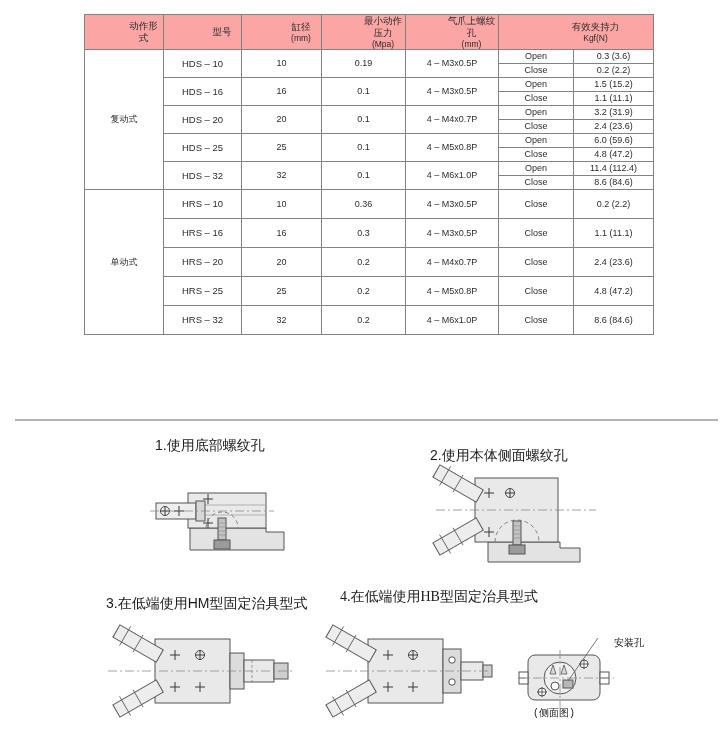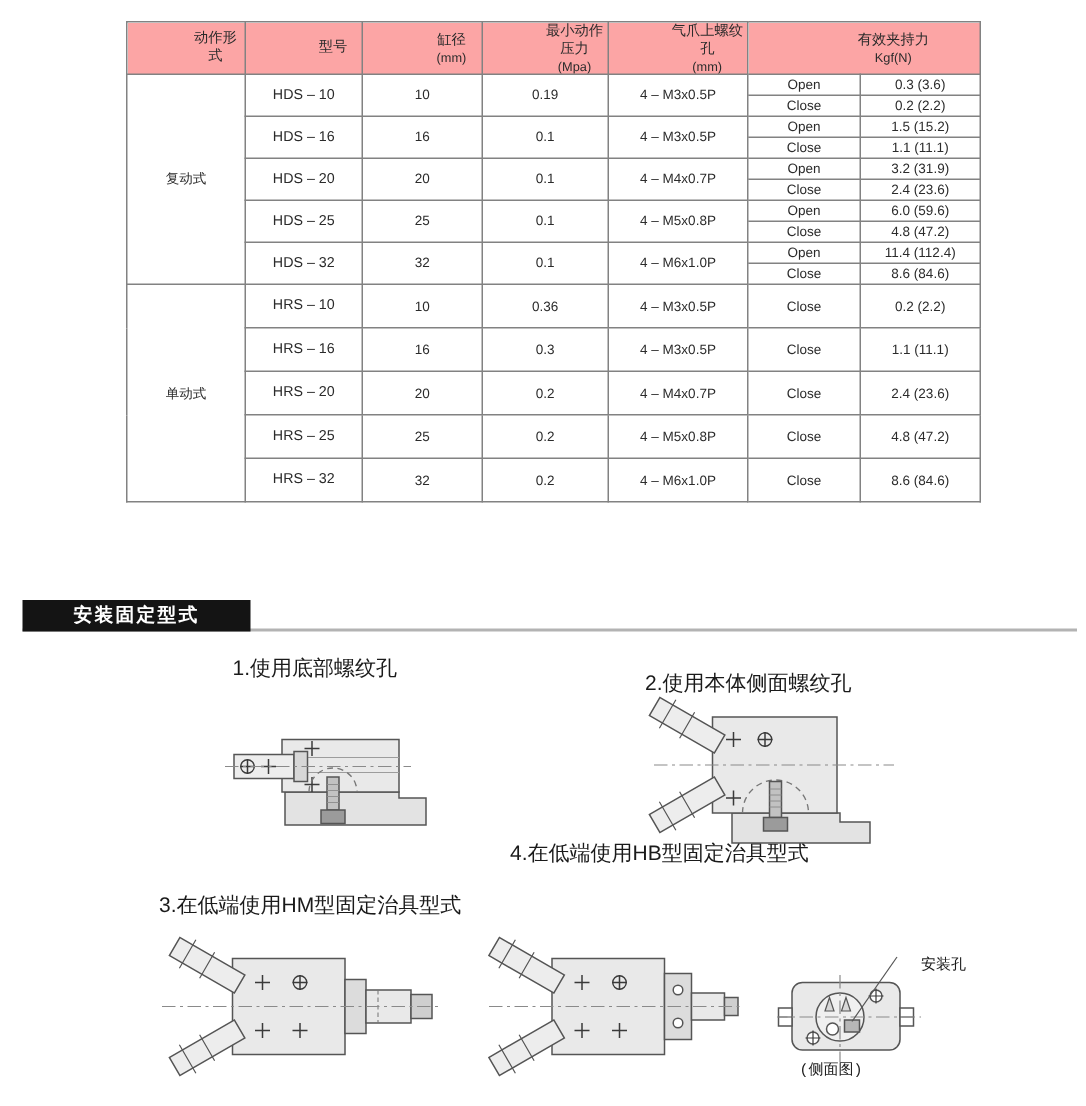--- a/index.html
+++ b/index.html
@@ -30,21 +30,21 @@
   .section-box {
     position:absolute; left:15px; top:400px; width:152px; height:21px;
     background:#141414; color:#ffffff; font-size:12.5px; font-weight:bold;
     letter-spacing:1.5px; text-align:center; line-height:21px;
   }
 
   .fig-caption { position:absolute; font-size:14px; color:#1a1a1a; }
   .cap1 { left:155px; top:437px; }
   .cap2 { left:430px; top:447px; }
   .cap3 { left:106px; top:595px; }
-  .cap4 { left:340px; top:560px; }
+  .cap4 { left:340px; top:588px;font-family:Liberation Serif, serif; }
   .sv-label { position:absolute; left:592px; top:636px; font-size:10px; color:#1a1a1a;margin-left:22px; }
   .sv-caption { position:absolute; left:533px; top:706px; font-size:10px; color:#1a1a1a;font-family:Liberation Mono, monospace; }
 
   .fig { position:absolute; }
   .fig1 { left:138px; top:468px; }
   .fig2 { left:428px; top:455px; }
   .fig3 { left:100px; top:615px; }
   .fig4 { left:318px; top:615px; }
   .fig5 { left:518px; top:628px; }
 </style>
@@ -196,21 +196,20 @@
         <td>0.2</td>
         <td>4 – M6x1.0P</td>
         <td>Close</td>
         <td>8.6 (84.6)</td>
       </tr>
     </tbody>
   </table>
 
 
   <div class="rule"></div>
-  <div class="section-box">安装固定型式</div>
 
   <div class="fig-caption cap1">1.使用底部螺纹孔</div>
   <div class="fig-caption cap2">2.使用本体侧面螺纹孔</div>
   <div class="fig-caption cap3">3.在低端使用HM型固定治具型式</div>
   <div class="fig-caption cap4">4.在低端使用HB型固定治具型式</div>
 
   <svg class="fig fig1" width="165" height="100" viewBox="0 0 165 100">
     <path d="M52,60 V82 H146 V64 H128 V60 Z" fill="#e3e3e3" stroke="#555" stroke-width="1"></path>
     <rect x="50" y="25" width="78" height="35" fill="#e9e9e9" stroke="#555"></rect>
     <path d="M50,37 H128 M50,47 H128" stroke="#9c9c9c" stroke-width="0.7" fill="none"></path>

